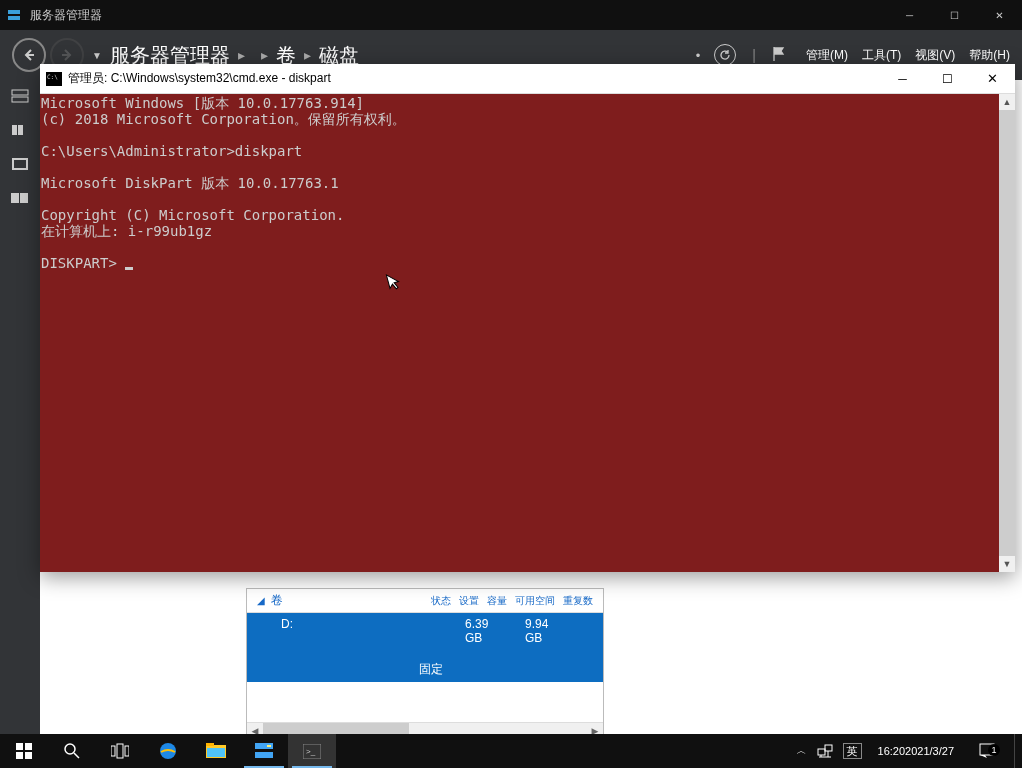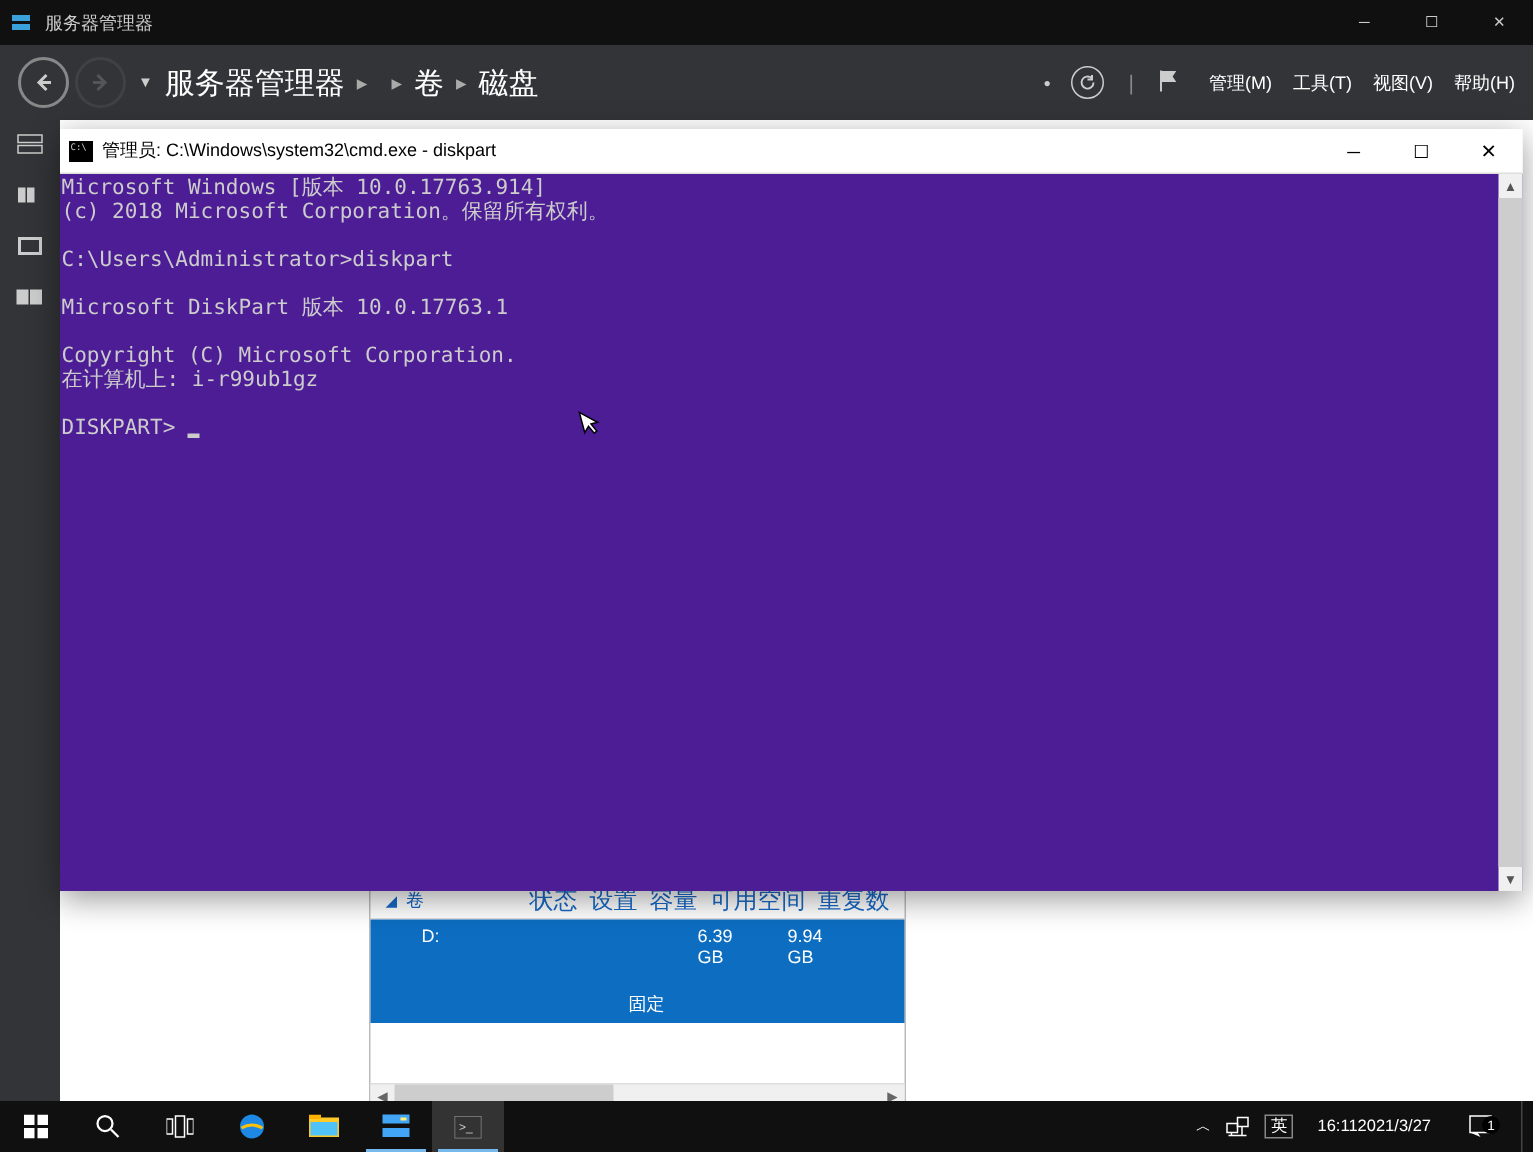--- a/index.html
+++ b/index.html
@@ -28,46 +28,46 @@
 
 .sm-body { display: flex; height: calc(100% - 80px); background: #fff; }
 .sm-sidebar { width: 40px; background: #323437; display: flex; flex-direction: column; padding-top: 6px; gap: 14px; align-items: center; }
 .sm-sb-icon { width: 24px; height: 20px; color: #ccc; display: flex; align-items: center; justify-content: center; font-size: 14px; }
 
 .sm-content { flex: 1; background: #fff; position: relative; }
 .vol-panel { position: absolute; top: 508px; left: 206px; width: 358px; border: 1px solid #bbb; background: #fff; font-size: 12px; }
 .vol-head { display: flex; height: 24px; border-bottom: 1px solid #ddd; align-items: center; padding: 0 10px; color: #1769c7; }
 .vol-head .trig { color: #1769c7; margin-right: 6px; font-size: 10px; }
 .vol-head-title { flex: 1; color: #1769c7; }
-.vol-cols { color: #1769c7; display: flex; font-size: 16px; }
+.vol-cols { color: #1769c7; display: flex; font-size: 10px; }
 .vol-cols span { margin-left: 8px; }
 .vol-group { padding: 6px 14px; font-size: 13px; color: #000; }
 .vol-group .grp { font-size: 10px; margin-right: 4px; }
 .vol-row { display: flex; background: #0d6dc1; color: #fff; padding: 4px 10px; font-size: 12px; }
 .vol-row > div { padding: 0 8px; }
 .vol-row .c1 { width: 130px; padding-left: 24px; }
 .vol-row .c2 { width: 24px; }
 .vol-row .c3 { width: 46px; margin-top: 44px; }
 .vol-row .c5 { width: 60px; }
 .vol-row .c6 { width: 60px; }
 .vol-spacer { height: 40px; }
 .vol-scroll { height: 16px; background: #f0f0f0; border-top: 1px solid #ddd; display: flex; }
 .vol-scroll .left, .vol-scroll .right { width: 16px; text-align: center; color: #666; font-size: 9px; line-height: 16px; }
 .vol-scroll .track { flex: 1; }
 .vol-scroll .thumb { width: 45%; height: 100%; background: #cdcdcd; }
 
 
-.cmd-window { position: absolute; top: 86px; left: 40px; width: 975px; height: 508px; background: #fff; box-shadow: 0 5px 20px rgba(0,0,0,0.4); }
+.cmd-window { position: absolute; top: 64px; left: 40px; width: 975px; height: 508px; background: #fff; box-shadow: 0 5px 20px rgba(0,0,0,0.4); }
 .cmd-titlebar { height: 30px; background: #fff; display: flex; align-items: center; border-bottom: 1px solid #ddd; }
 .cmd-icon { width: 16px; height: 14px; background: #000; margin: 0 6px; position: relative; }
 .cmd-icon::after { content: "C:\\"; color: #ccc; font-size: 6px; position: absolute; top: 1px; left: 1px; font-family: monospace; }
 .cmd-title { flex: 1; font-size: 12px; color: #000; }
 .cmd-winbtn { width: 45px; height: 30px; display: flex; align-items: center; justify-content: center; color: #000; font-size: 12px; }
 .cmd-winbtn.close { font-size: 13px; }
-.cmd-body { position: relative; height: calc(100% - 30px); background: #4c1d95; }
+.cmd-body { position: relative; height: calc(100% - 30px); background: #7f1d1d; }
 .cmd-text { position: absolute; top: 1px; left: 1px; right: 16px; bottom: 0; color: #ccc; font-family: "NSimSun","SimSun",monospace; font-size: 14px; line-height: 16px; white-space: pre; padding: 0; }
 .cmd-cursor { display: inline-block; width: 8px; height: 3px; background: #ccc; vertical-align: bottom; margin-bottom: 1px; animation: blink 1s steps(1) infinite; }
 @keyframes blink { 50% { opacity: 0; } }
 .cmd-scroll { position: absolute; top: 0; right: 0; width: 16px; height: 100%; background: #f0f0f0; }
 .cmd-scroll .arrow { height: 16px; text-align: center; font-size: 9px; color: #555; line-height: 16px; }
 .cmd-scroll .thumb { height: calc(100% - 32px); background: #cdcdcd; }
 
 
 .cursor-arrow { position: absolute; top: 272px; left: 388px; color: #fff; font-size: 16px; text-shadow: 1px 1px 1px #000,-1px -1px 1px #000,1px -1px 1px #000,-1px 1px 1px #000; pointer-events: none; transform: rotate(-15deg); }
 
@@ -294,21 +294,21 @@
       <svg width="16" height="16" viewBox="0 0 16 16">
           <rect x="1" y="6" width="7" height="6" fill="none" stroke="#fff"></rect>
           <rect x="8" y="2" width="7" height="6" fill="none" stroke="#fff"></rect>
           <line x1="4" y1="12" x2="4" y2="14" stroke="#fff"></line>
           <line x1="11" y1="8" x2="11" y2="14" stroke="#fff"></line>
           <line x1="2" y1="14" x2="14" y2="14" stroke="#fff"></line>
         </svg>
     </span>
     <span class="tb-ime">英</span>
     <div class="tb-clock">
-      <div>16:11</div>
+      <div>16:20</div>
       <div>2021/3/27</div>
     </div>
     <div class="tb-notif">
       <svg width="18" height="18" viewBox="0 0 18 18">
           <rect x="2" y="2" width="14" height="11" fill="none" stroke="#fff"></rect>
           <path d="M2 13 L7 13 L9 16 L2 13" fill="#fff"></path>
         </svg>
       <span class="badge">1</span>
     </div>
     <div style="width:6px;height:100%;border-left:1px solid #444;"></div>

